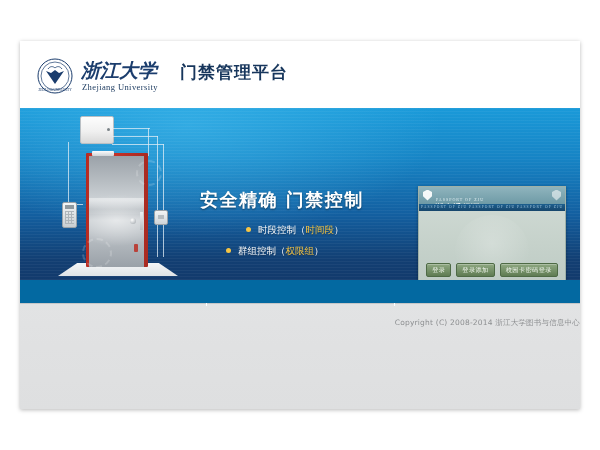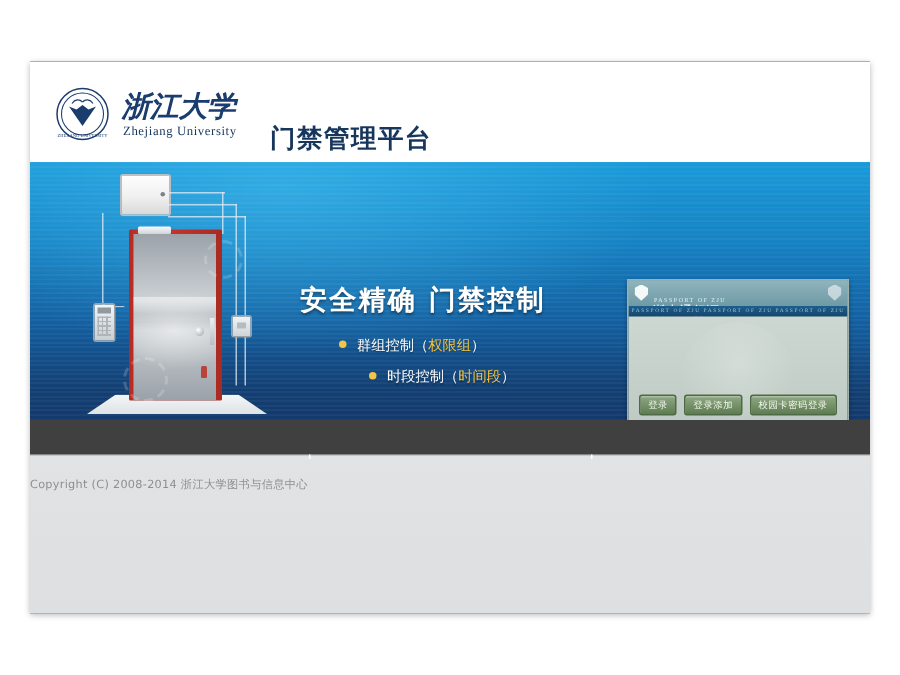--- a/index.html
+++ b/index.html
@@ -17,21 +17,21 @@
     left: 0; top: 0;
     width: 600px; height: 450px;
     background: #ffffff;
   }
 
   
   .card {
     position: absolute;
     left: 20px; top: 41px;
     width: 560px; height: 368px;
-    background: #404040;
+    background: #0369a1;
     box-shadow: 0 1px 4px rgba(0,0,0,0.28);
     overflow: hidden;
   }
 
   
   .header {
     position: absolute;
     left: 0; top: 0;
     width: 560px; height: 67px;
     background: #ffffff;
@@ -62,21 +62,20 @@
   }
   .sys-title {
     position: absolute;
     left: 160px; top: 20px;
     font-family: "DejaVu Sans", "Liberation Sans", sans-serif;
     font-size: 17px;
     font-weight: bold;
     letter-spacing: 1px;
     color: #17365c;
     white-space: nowrap;
-    margin-top: 20px;
   }
 
   
   .banner {
     position: absolute;
     left: 0; top: 67px;
     width: 560px; height: 172px;
     background:
       radial-gradient(ellipse 360px 160px at 30% 10%, rgba(70,190,240,0.55) 0%, rgba(70,190,240,0) 70%),
       linear-gradient(to bottom, #1a9ad9 0%, #1683c4 30%, #135fa0 62%, #123f73 88%, #123a6c 100%);
@@ -286,21 +285,21 @@
     position: absolute; left:0; top:262px; width:560px; height:106px;
     background: linear-gradient(to bottom,#e2e3e4 0%, #e0e1e2 40%, #dedfe0 100%);
     border-top: 1px solid #c6c7c8;
   }
   .footer-tab {
     position:absolute; top:-1px; width:1px; height:3px; background:#ffffff;
   }
   .ft-1 { left: 186px; }
   .ft-2 { left: 374px; }
   .footer-line {
-    position:absolute; left:0; width:100%; text-align:left;
+    position:absolute; left:0; width:100%; text-align:right;
     color:#8d8f91; white-space:nowrap;
   }
   .f1 { top:14px; font-size:7.5px; letter-spacing:0.2px; }
   .f2 { top:35px; font-size:8.5px; font-weight:bold; color:#6f7173;
         font-family:"Liberation Serif","DejaVu Serif",serif; letter-spacing:0.4px; }
 </style>
 </head>
 <body>
 
 <div id="page">
@@ -355,25 +354,25 @@
         </div>
 
         <div class="reader"></div>
         <div class="cog cog-1"></div>
         <div class="cog cog-2"></div>
       </div>
 
       <div class="slogan">安全精确  门禁控制</div>
 
       <ul class="feature-list">
+        <li class="feature-item fi-2">
+          <span class="dot"></span><span>时段控制（</span><span class="hl">时间段</span><span>）</span>
+        </li>
         <li class="feature-item fi-1">
           <span class="dot"></span><span>群组控制（</span><span class="hl">权限组</span><span>）</span>
-        </li>
-        <li class="feature-item fi-2">
-          <span class="dot"></span><span>时段控制（</span><span class="hl">时间段</span><span>）</span>
         </li>
       </ul>
 
       <div class="login-panel">
         <div class="lp-top">
           <div class="lp-badge"></div>
           <div class="lp-title">浙大通行证</div>
           <div class="lp-sub">PASSPORT OF ZJU</div>
           <div class="lp-badge-right"></div>
         </div>

